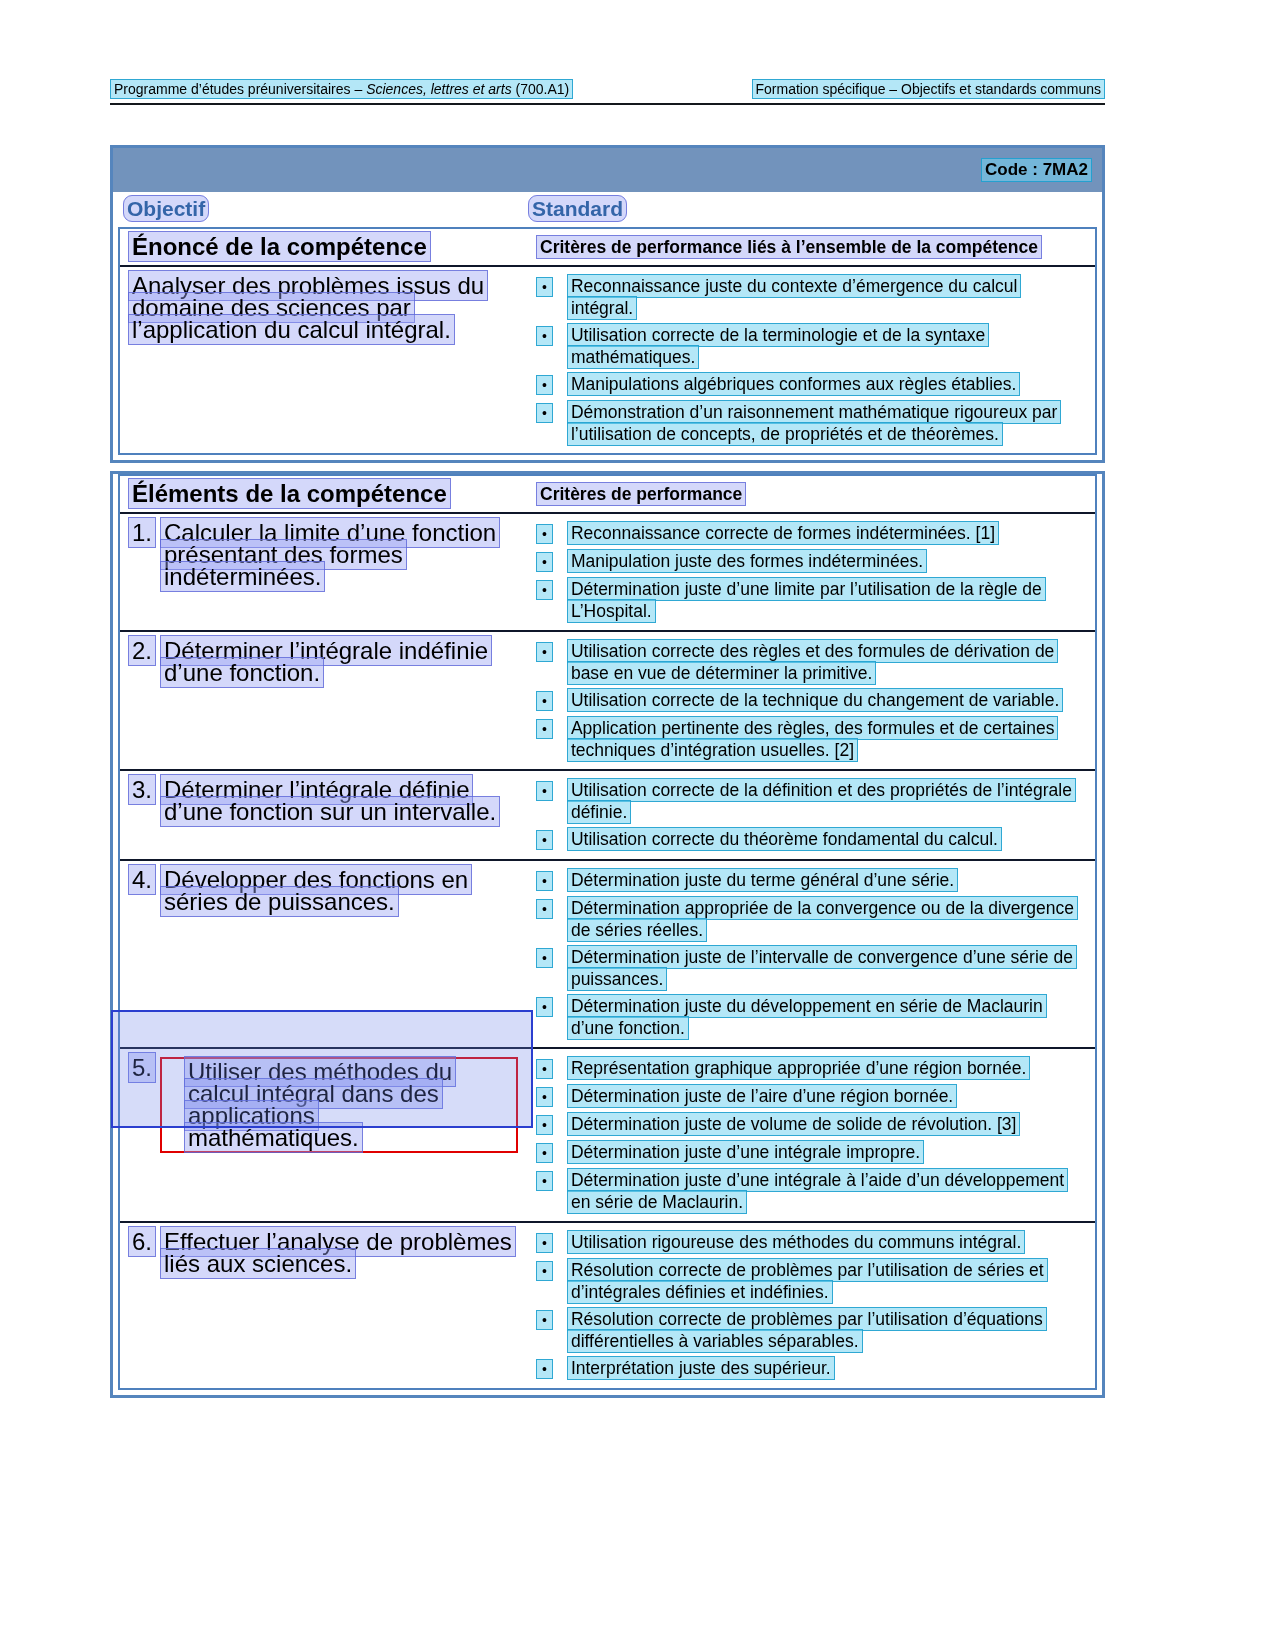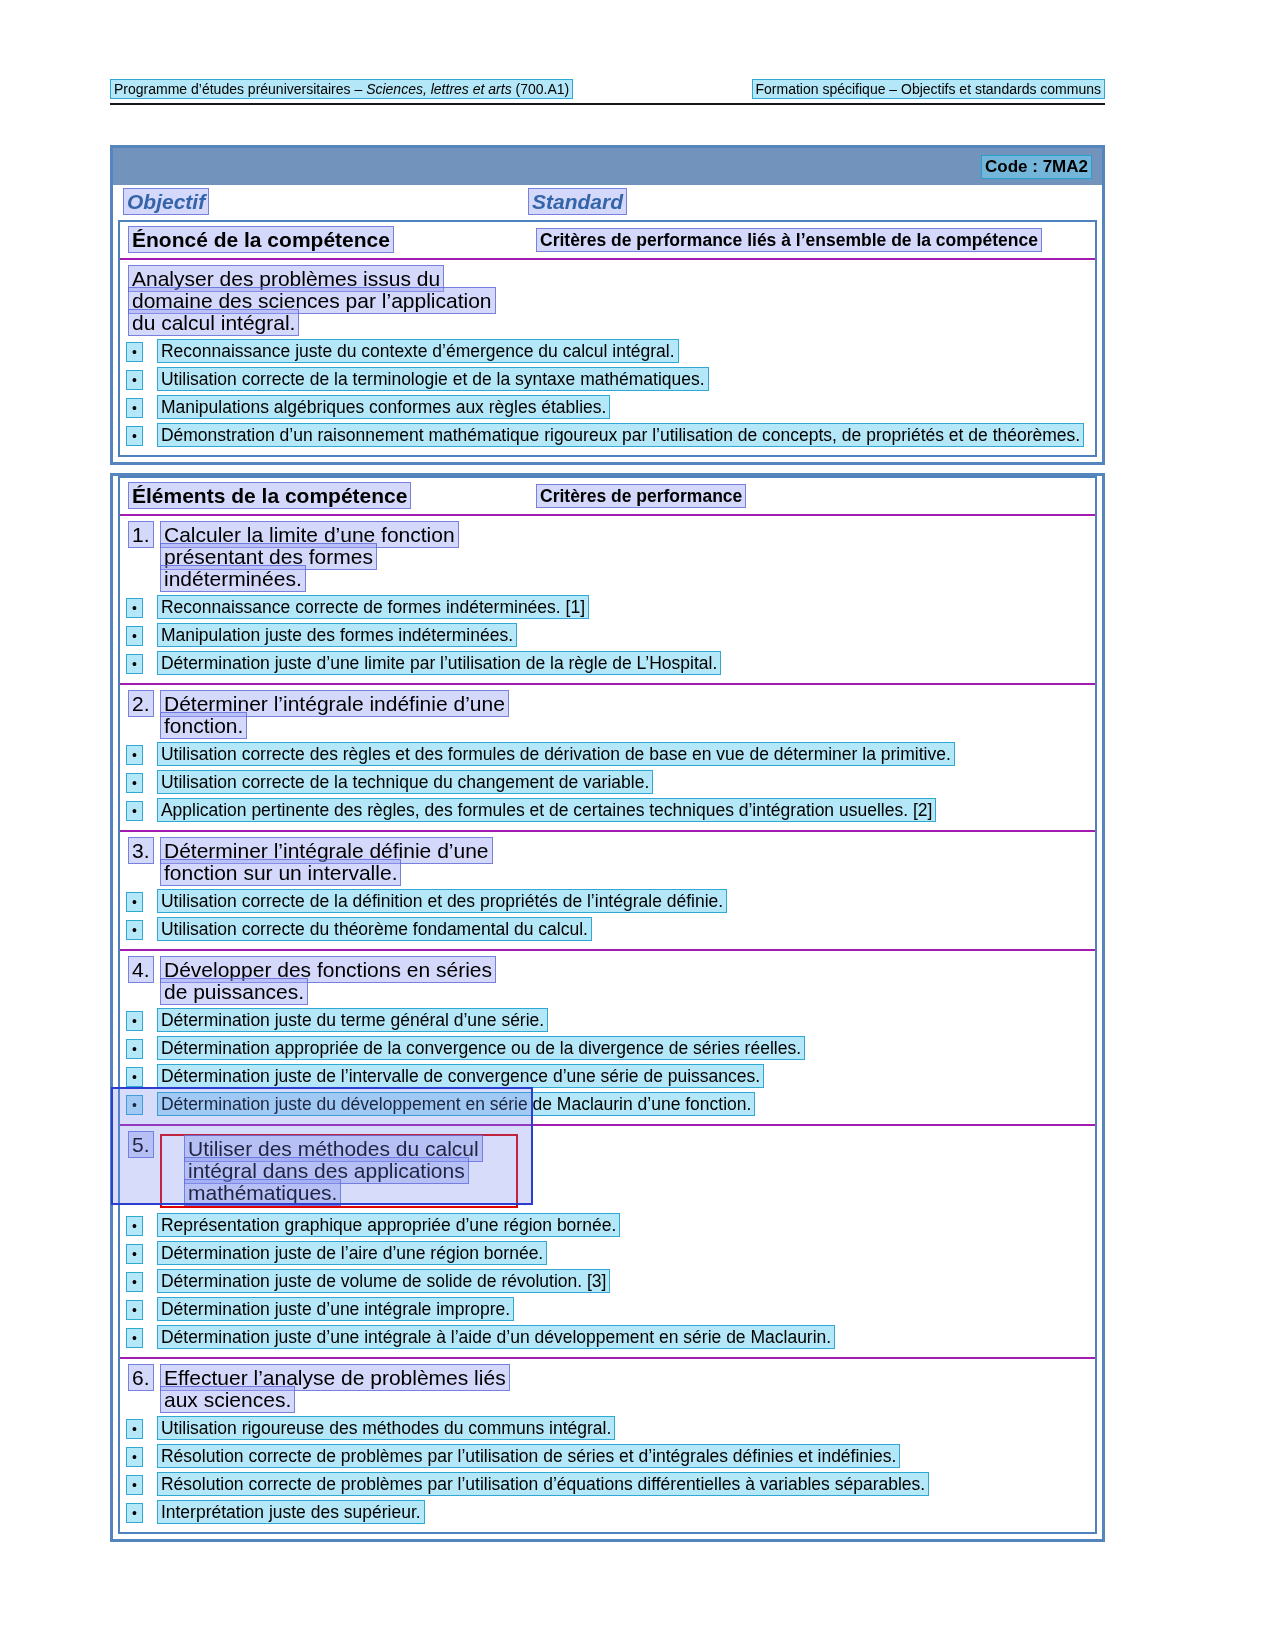--- a/index.html
+++ b/index.html
@@ -22,36 +22,36 @@
     border-bottom:2px solid #14181c;
   }
   .doc-header .it { font-style:italic; }
 
   
   .main { position:absolute; top:145px; left:110px; width:995px; }
   .box { border:3px solid #5585bd; background:#fff; }
   .box + .box { margin-top:8px; }
 
   .code-bar {
-    height:37px; background:#7293bc; display:flex; align-items:center;
+    height:44px; background:#7293bc; display:flex; align-items:center;
     justify-content:flex-end; padding-right:10px; font-size:17px; font-weight:bold;
   }
 
   .col-titles { display:flex; padding:5px 0 6px 0; }
   .ct-left  { width:410px; flex:none; padding-left:10px; }
   .ct-right { flex:1; padding-left:5px; }
-  .col-title-text { font-size:21px; font-weight:bold; font-style:italic; color:#3465a8; }
+  .col-title-text { font-size:21px; font-weight:bold; color:#3465a8;border-radius:9px; }
 
   .inner-table { border:2px solid #4f81bd; margin:0 5px 5px 5px; }
-  .inner-table > div + div { border-top:2px solid #a21caf;flex-direction:column; }
+  .inner-table > div + div { border-top:2px solid #0f172a; }
 
   .t-head { display:flex; padding:4px 0; font-weight:bold; }
   .t-row  { display:flex; padding:5px 0; }
 
-  .cell-left  { width:410px; flex:none; padding:3px 12px 3px 8px; font-size:21px; line-height:22px; }
+  .cell-left  { width:410px; flex:none; padding:3px 12px 3px 8px; font-size:24px; line-height:22px; }
   .cell-right { flex:1; padding:3px 8px 3px 6px; font-size:17.5px; line-height:22px; }
 
   .el { display:flex; }
   .num { flex:none; width:24px; margin-right:8px; }
   .etext { flex:1; }
 
   .crit { display:flex; align-items:flex-start; margin-bottom:5px; }
   .crit:last-child { margin-bottom:0; }
   .bullet { flex:none; margin-right:14px; }
   .bdot { font-size:14px; padding:1px 5px; }

